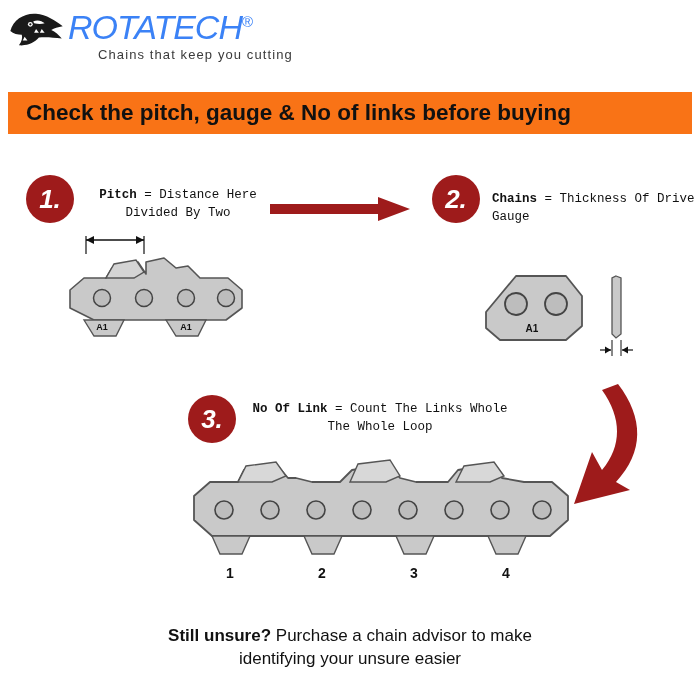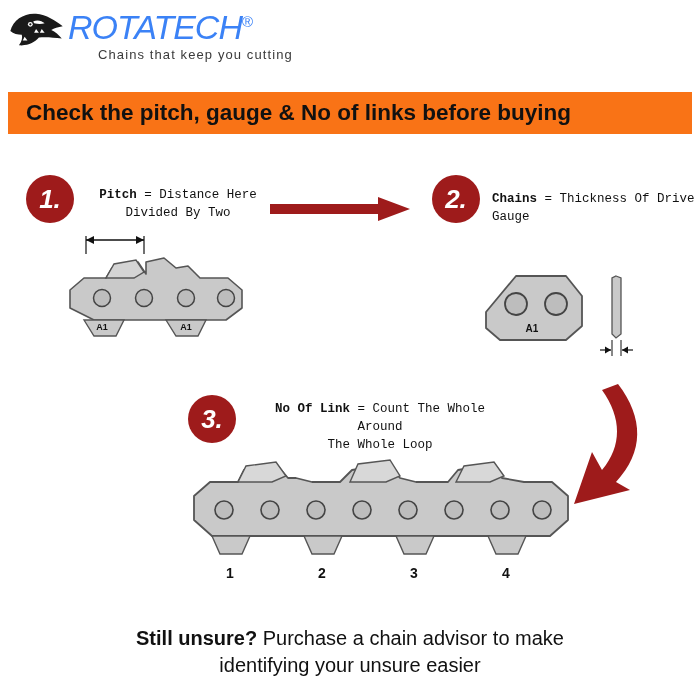--- a/index.html
+++ b/index.html
@@ -146,21 +146,21 @@
     color: #111111;
   }
 
   
   .footer {
     position: absolute;
     left: 0;
     top: 625px;
     width: 700px;
     text-align: center;
-    font-size: 20px;
+    font-size: 17px;
     line-height: 1.35;
     color: #111111;
   }
   .footer b { font-weight: bold; }
   .footer .line2 { display: block; }
 </style>
 </head>
 <body>
 
 <div class="logo-block">
@@ -237,21 +237,21 @@
   <line x1="130" y1="98" x2="141" y2="98" stroke="#111" stroke-width="1.2"></line>
   <path d="M141 98 l-6 -3.5 v7 z" fill="#111"></path>
   <line x1="163" y1="98" x2="152" y2="98" stroke="#111" stroke-width="1.2"></line>
   <path d="M152 98 l6 -3.5 v7 z" fill="#111"></path>
   <line x1="142" y1="88" x2="142" y2="104" stroke="#111" stroke-width="1"></line>
   <line x1="151" y1="88" x2="151" y2="104" stroke="#111" stroke-width="1"></line>
 </svg>
 
 <div class="badge" id="badge3">3.</div>
 <div class="caption" id="cap3">
-  <b>No Of Link</b><span> = Count The Whole Around</span><br>
+  <b>No Of Link</b><span> = Count The Links Whole</span><br>
   <span>The Whole Loop</span>
 </div>
 
 <svg class="arrow-curve" viewBox="0 0 120 140">
   <path d="M78 6 C104 40, 104 74, 76 104 L90 112 L34 126 L52 74 L62 92 C82 68, 82 40, 62 12 Z" fill="#9e1b1b"></path>
 </svg>
 
 <svg class="diagram" id="dia3" viewBox="0 0 400 120">
 
   <path d="M14 48 L30 34 L58 34 L64 22 L96 16 L108 30 L116 30 L132 34 L160 34

